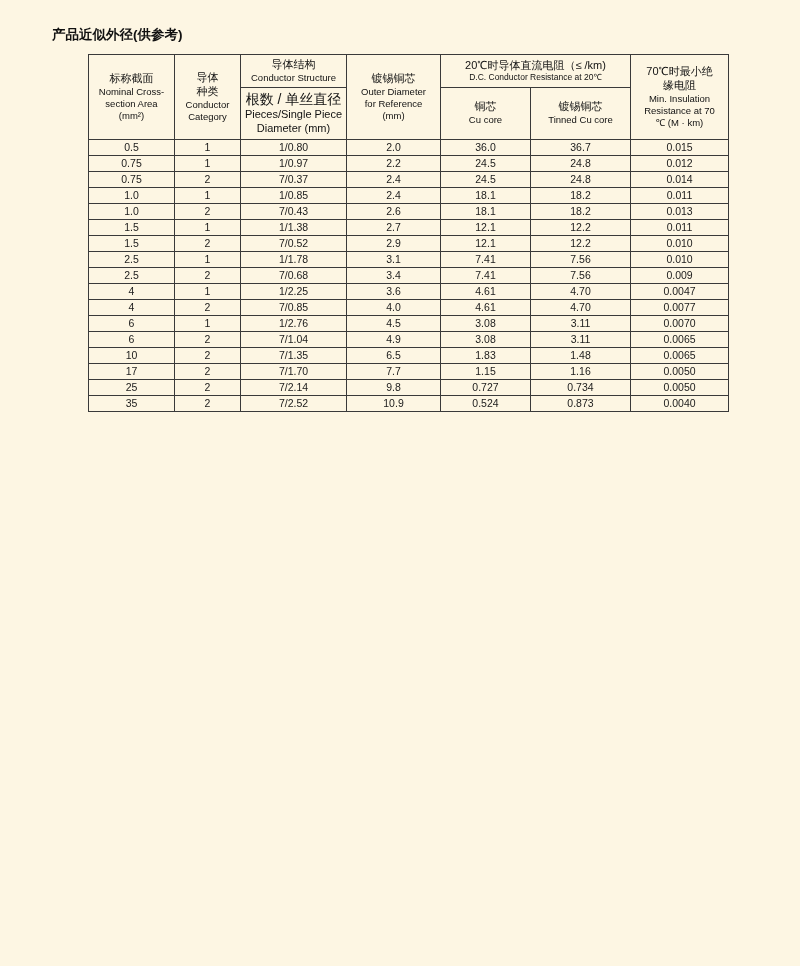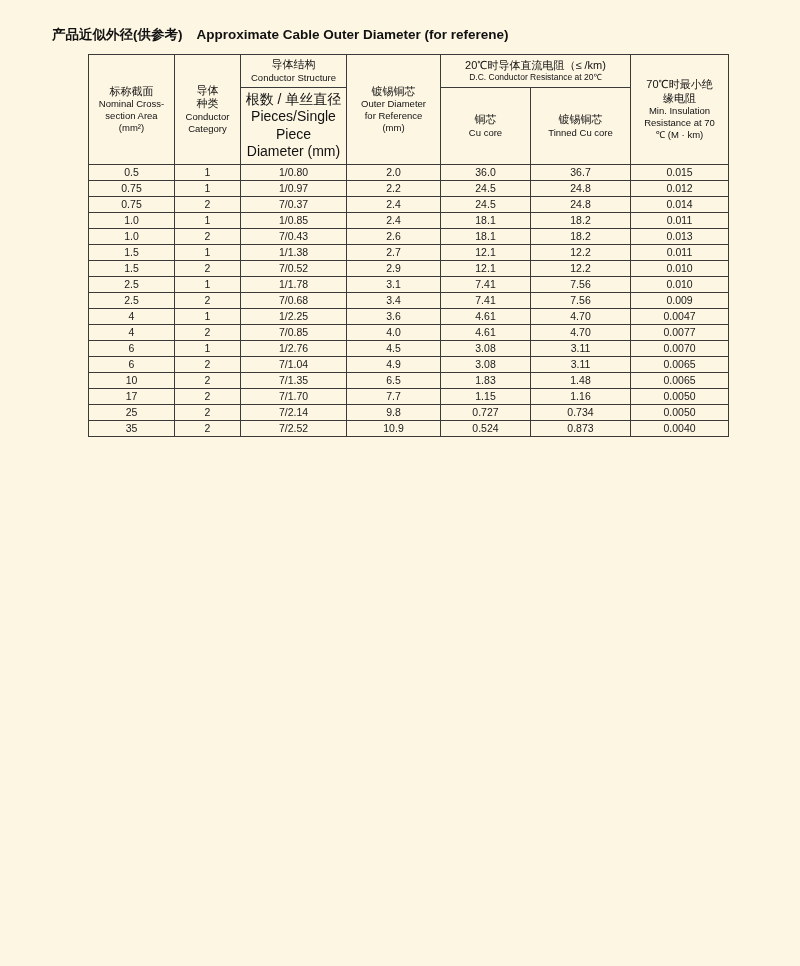--- a/index.html
+++ b/index.html
@@ -76,21 +76,21 @@
     color: #111;
     display: block;
     text-align: center;
   }
   .hd-sub-cn {
     font-size: 14px;
     color: #111;
     display: block;
   }
   .hd-sub-en {
-    font-size: 14px;
+    font-size: 11px;
     color: #111;
     display: block;
   }
   table.spec tbody td {
     font-size: 10.5px;
     height: 15px;
     line-height: 15px;
     padding: 0 2px;
   }
   
@@ -102,21 +102,20 @@
   col.c5 { width: 100px; }
   col.c6 { width: 98px; }
 </style>
 </head>
 <body>
 
 <div class="page">
 
   <div class="title-bar">
     <span class="title-cn">产品近似外径(供参考)</span>
-    <span class="title-en">Approximate Cable Outer Diameter (for referene)</span>
   </div>
 
   <div class="table-wrap">
     <table class="spec">
       <colgroup>
         <col class="c0">
           <col class="c1">
           <col class="c2">
           <col class="c3">
           <col class="c4">

